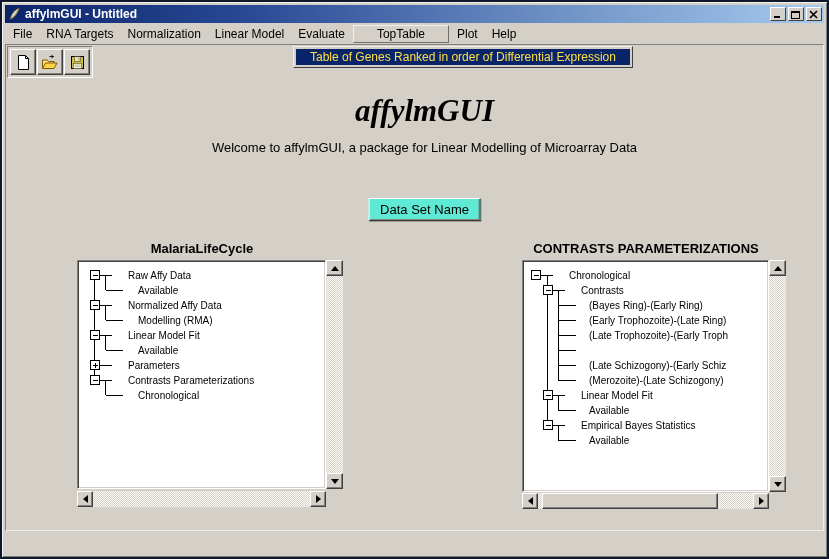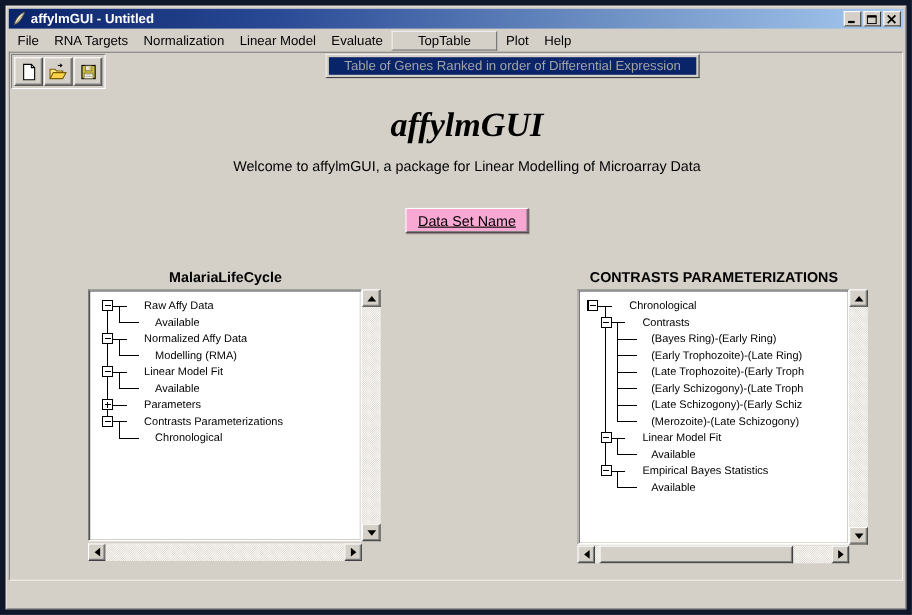--- a/index.html
+++ b/index.html
@@ -1,19 +1,19 @@
 <!DOCTYPE html>
 <html><head>
 <meta charset="utf-8">
 <style>
   html,body{margin:0;padding:0;background:#808080;}
   *{box-sizing:border-box;}
   .window{
     position:relative;width:829px;height:559px;
-    background:#d4d0c8;border:5px solid #0f172a;
+    background:#d4d0c8;border:2px solid #0f172a;
     box-shadow:inset 1px 1px 0 #f4f2ee, inset -1px -1px 0 #808080;
     font-family:"Liberation Sans",sans-serif;color:#000;overflow:hidden;
   }
   
   .titlebar{
     position:absolute;top:3px;left:3px;right:3px;height:18px;
     background:linear-gradient(to right,#0a246a 0%,#2a4a96 30%,#7396c8 70%,#a6caf0 100%);
     display:flex;align-items:center;padding-left:3px;
   }
   .titlebar .ttext{color:#fff;font-weight:bold;font-size:12px;margin-left:4px;white-space:nowrap;}
@@ -28,30 +28,30 @@
   .content{position:absolute;top:42px;left:3px;right:3px;bottom:26px;
     border:1px solid;border-color:#808080 #f0eeea #f0eeea #808080;background:#d4d0c8;}
   
   .toolbar{position:absolute;top:1px;left:1px;display:flex;gap:1px;padding:2px;
     border:1px solid;border-color:#808080 #fff #fff #808080;background:#d4d0c8;}
   .tbtn{width:26px;height:26px;background:#d4d0c8;border:1px solid;border-color:#fff #404040 #404040 #fff;
     box-shadow:inset -1px -1px 0 #808080;display:flex;align-items:center;justify-content:center;padding:0;}
   
   .popup{position:absolute;top:1px;left:287px;z-index:5;background:#d4d0c8;
     border:1px solid;border-color:#f0f0f0 #404040 #404040 #f0f0f0;padding:2px;}
-  .popup-item{background:#0a246a;color:#a3a3a3;font-size:12px;padding:1px 14px;white-space:nowrap;text-align:center;}
+  .popup-item{background:#0a246a;color:#fde047;font-size:12px;padding:1px 14px;white-space:nowrap;text-align:center;}
   
   .apptitle{position:absolute;top:48px;left:50%;transform:translateX(calc(-50% + 10px));
     font-family:Liberation Serif, serif;font-style:italic;font-weight:bold;font-size:31px;white-space:nowrap;margin:0;}
   .welcome{position:absolute;top:95px;left:50%;transform:translateX(calc(-50% + 10px));
     font-size:13px;white-space:nowrap;margin:0;}
-  .dsbtn{position:absolute;top:141px;left:50%;transform:translateX(calc(-50% + 10px));
-    font-family:"Liberation Sans",sans-serif;font-size:13px;background:#f9a8d4;
+  .dsbtn{position:absolute;top:153px;left:50%;transform:translateX(calc(-50% + 10px));
+    font-family:"Liberation Sans",sans-serif;font-size:13px;background:#5eead4;
     border:1px solid;border-color:#fff #404040 #404040 #fff;box-shadow:inset -1px -1px 0 #808080, 1px 1px 0 #9a9689;
-    padding:3px 11px;white-space:nowrap;text-decoration:underline;}
+    padding:3px 11px;white-space:nowrap;}
   
   .ptitle{position:absolute;font-size:13px;font-weight:bold;white-space:nowrap;transform:translateX(-50%);top:196px;margin:0;}
   .tree-box{position:absolute;background:#fff;border:1px solid;border-color:#808080 #fff #fff #808080;
     box-shadow:inset 1px 1px 0 #404040, inset -1px -1px 0 #d4d0c8;overflow:hidden;}
   .tree-box svg{position:absolute;top:0;left:0;}
   .tlabel{position:absolute;font-size:10px;white-space:nowrap;line-height:15px;}
   
   .track-bg{background-color:#fcfaf6;
     background-image:linear-gradient(45deg,#d6d2ca 25%,transparent 25%,transparent 75%,#d6d2ca 75%),
                      linear-gradient(45deg,#d6d2ca 25%,transparent 25%,transparent 75%,#d6d2ca 75%);
@@ -249,21 +249,20 @@
           <line x1="22.5" y1="29" x2="27.5" y2="29"></line>
           <line x1="22.5" y1="134" x2="27.5" y2="134"></line>
           <line x1="22.5" y1="164" x2="27.5" y2="164"></line>
         </g>
       </svg>
       <span class="tlabel" style="left:46px;top:7px;">Chronological</span>
       <span class="tlabel" style="left:58px;top:22px;">Contrasts</span>
       <span class="tlabel" style="left:66px;top:37px;">(Bayes Ring)-(Early Ring)</span>
       <span class="tlabel" style="left:66px;top:52px;">(Early Trophozoite)-(Late Ring)</span>
       <span class="tlabel" style="left:66px;top:67px;text-align:center;">(Late Trophozoite)-(Early Troph</span>
-      <span class="tlabel" style="left:66px;top:82px;">(Early Schizogony)-(Late Troph</span>
       <span class="tlabel" style="left:66px;top:97px;">(Late Schizogony)-(Early Schiz</span>
       <span class="tlabel" style="left:66px;top:112px;">(Merozoite)-(Late Schizogony)</span>
       <span class="tlabel" style="left:58px;top:127px;">Linear Model Fit</span>
       <span class="tlabel" style="left:66px;top:142px;">Available</span>
       <span class="tlabel" style="left:58px;top:157px;">Empirical Bayes Statistics</span>
       <span class="tlabel" style="left:66px;top:172px;">Available</span>
     </div>
 
     <div class="vscroll" style="left:763px;top:215px;height:232px;">
       <button class="sbtn">

